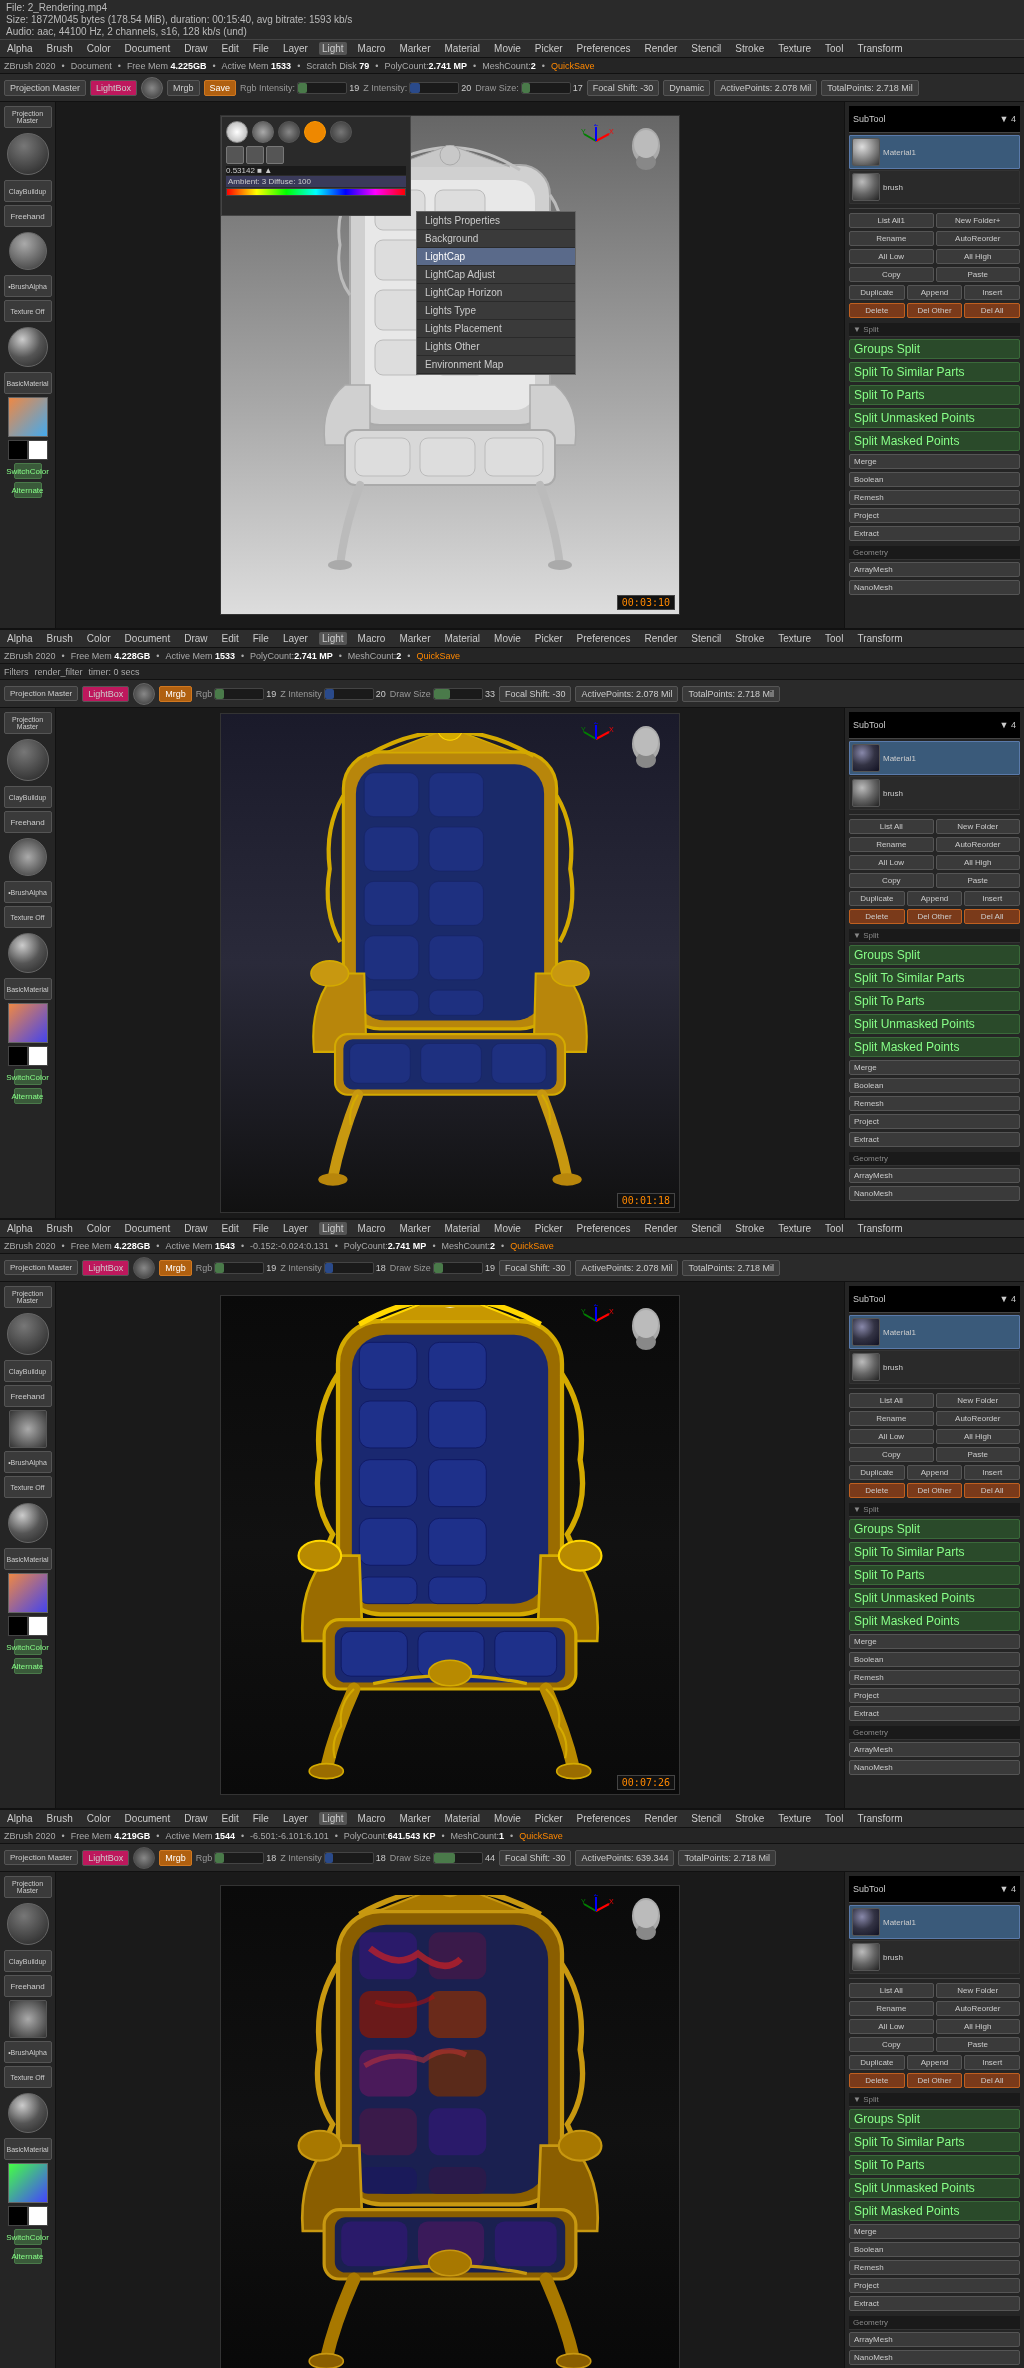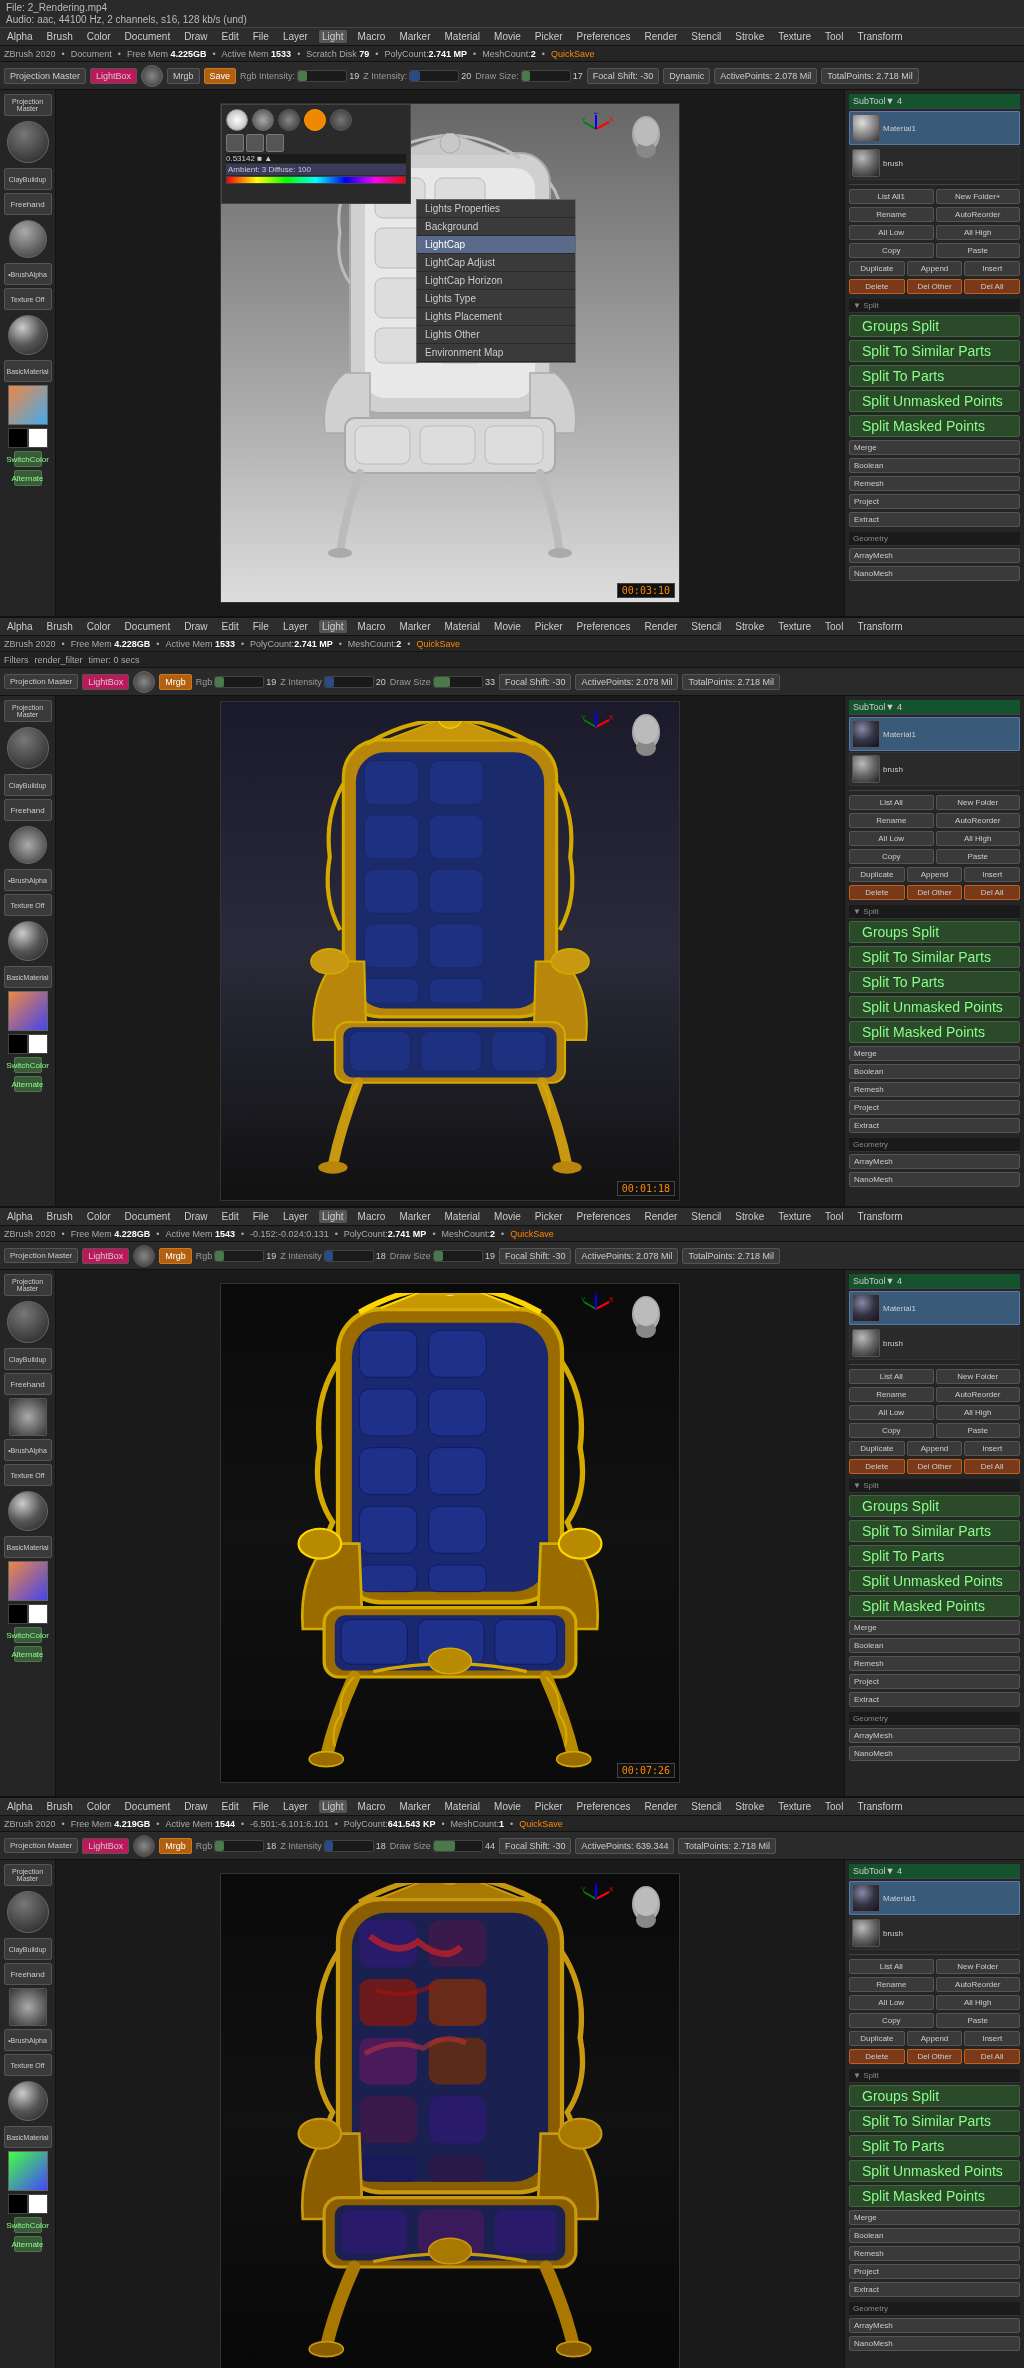--- a/index.html
+++ b/index.html
@@ -251,26 +251,27 @@
       display: flex;
       flex-direction: column;
       padding: 4px;
       gap: 2px;
       flex-shrink: 0;
       border-left: 1px solid #111;
       font-size: 9px;
       overflow-y: auto;
     }
     .subtool-header {
-      background: #14532d;
-      padding: 2px 4px;
+      background: #000000;
+      padding: 8px 4px;
       font-size: 9px;
       color: #ccc;
       border-bottom: 1px solid #444;
       display: flex;
+      justify-content: space-between;
       align-items: center;
     }
     .subtool-list {
       display: flex;
       flex-direction: column;
       gap: 1px;
     }
     .subtool-item {
       display: flex;
       align-items: center;
@@ -328,22 +329,22 @@
       color: #888;
       font-size: 8px;
       padding: 2px 4px;
       border-bottom: 1px solid #333;
       margin-top: 2px;
     }
     .split-btn {
       background: #2a4a2a;
       border: 1px solid #3a6a3a;
       color: #8f8;
-      padding: 2px 12px;
-      font-size: 14px;
+      padding: 2px 4px;
+      font-size: 12px;
       border-radius: 2px;
       cursor: pointer;
       margin-bottom: 1px;
       display: flex;
       justify-content: space-between;
     }
 
     
     .dropdown-menu {
       position: absolute;
@@ -392,20 +393,21 @@
       height: 1px;
       background: #444;
       margin: 2px 0;
     }
   </style>
 </head>
 <body>
 
 <div class="file-info-bar">
   <span>File: 2_Rendering.mp4</span>
+  <span>Size: 1872M045 bytes (178.54 MiB), duration: 00:15:40, avg bitrate: 1593 kb/s</span>
   <span>Audio: aac, 44100 Hz, 2 channels, s16, 128 kb/s (und)</span>
 </div>
 
 <div class="zbrush-panel">
 
   <div class="top-menubar">
     <span>Alpha</span>
     <span>Brush</span>
     <span>Color</span>
     <span>Document</span>

